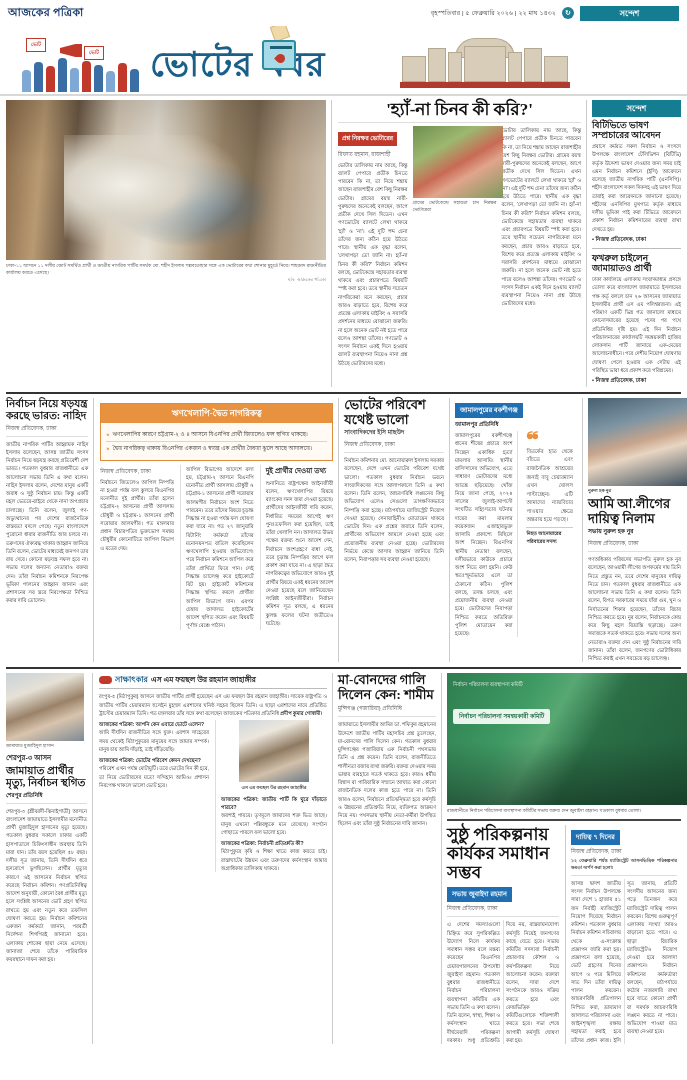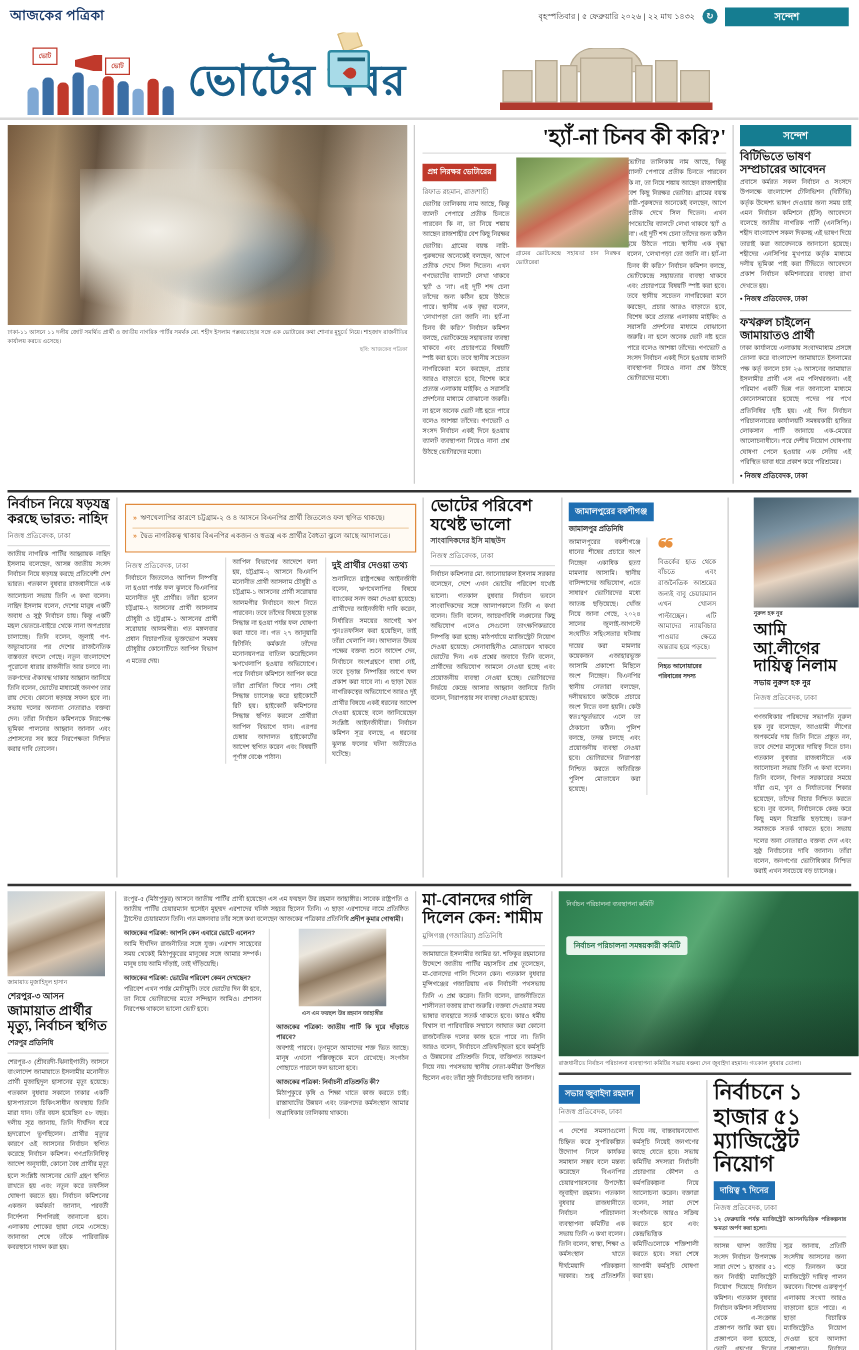--- a/index.html
+++ b/index.html
@@ -234,21 +234,21 @@
 
     <div class="col" style="width:326px;">
       <div class="photo ph-main">
         <div class="ph-grad-shop"></div>
       </div>
       <div class="caption" style="margin-top:3px;">ঢাকা-১১ আসনে ১১ দলীয় জোট সমর্থিত প্রার্থী ও জাতীয় নাগরিক পার্টির সমর্থক মো. শহীদ ইসলাম পল্লবতোহার সঙ্গে এক ভোটারের কথা শোনার মুহূর্তে নিয়ে। শাহজাদ রাজনীতির কার্যালয় করতে এসেছে।</div>
       <div class="photo-credit">ছবি: আজকের পত্রিকা</div>
     </div>
 
     <div class="col vrule" style="width:250px; padding-left:6px;">
-      <div class="hl hl-lg" style="text-align:right;">'হ্যাঁ-না চিনব কী করি?'</div>
+      <div class="hl hl-lg" style="text-align:center;">'হ্যাঁ-না চিনব কী করি?'</div>
       <div class="rule-thin"></div>
       <div style="display:flex; gap:5px; margin-top:3px;">
         <div style="width:70px;">
           <div class="tag-red">প্রশ্ন নিরক্ষর ভোটারের</div>
           <div class="byline">
             <span>রিফাত রহমান,</span>
             <span>রাজশাহী</span>
           </div>
           <div class="body-txt">ভোটার তালিকায় নাম আছে, কিন্তু ব্যালট পেপারে প্রতীক চিনতে পারবেন কি না, তা নিয়ে শঙ্কায় আছেন রাজশাহীর বেশ কিছু নিরক্ষর ভোটার। গ্রামের বয়স্ক নারী-পুরুষদের অনেকেই বলছেন, আগে প্রতীক দেখে সিল দিতেন। এখন গণভোটের ব্যালটে লেখা থাকবে 'হ্যাঁ' ও 'না'। এই দুটি শব্দ চেনা তাঁদের জন্য কঠিন হয়ে উঠতে পারে। স্থানীয় এক বৃদ্ধা বলেন, 'লেখাপড়া তো জানি না। হ্যাঁ-না চিনব কী করি?' নির্বাচন কমিশন বলছে, ভোটকেন্দ্রে সহায়তার ব্যবস্থা থাকবে এবং প্রচারপত্রে বিষয়টি স্পষ্ট করা হবে। তবে স্থানীয় সচেতন নাগরিকেরা মনে করছেন, প্রচার আরও বাড়াতে হবে, বিশেষ করে প্রত্যন্ত এলাকায় মাইকিং ও সরাসরি প্রদর্শনের মাধ্যমে বোঝানো জরুরি। না হলে অনেক ভোট নষ্ট হতে পারে বলেও আশঙ্কা তাঁদের। গণভোট ও সংসদ নির্বাচন একই দিনে হওয়ায় ব্যালট ব্যবস্থাপনা নিয়েও নানা প্রশ্ন উঠছে ভোটারদের মধ্যে।</div>
         </div>
@@ -287,20 +287,21 @@
       <div class="byline">
         <span>নিজস্ব প্রতিবেদক,</span>
         <span>ঢাকা</span>
       </div>
       <div class="rule-thin"></div>
       <div class="body-txt">জাতীয় নাগরিক পার্টির আহ্বায়ক নাহিদ ইসলাম বলেছেন, আসন্ন জাতীয় সংসদ নির্বাচন নিয়ে ষড়যন্ত্র করছে প্রতিবেশী দেশ ভারত। গতকাল বুধবার রাজধানীতে এক আলোচনা সভায় তিনি এ কথা বলেন। নাহিদ ইসলাম বলেন, দেশের মানুষ একটি অবাধ ও সুষ্ঠু নির্বাচন চায়। কিন্তু একটি মহল ভেতরে-বাইরে থেকে নানা অপপ্রচার চালাচ্ছে। তিনি বলেন, জুলাই গণ-অভ্যুত্থানের পর দেশের রাজনৈতিক বাস্তবতা বদলে গেছে। নতুন বাংলাদেশে পুরোনো ধারার রাজনীতি আর চলবে না। তরুণদের ঐক্যবদ্ধ থাকার আহ্বান জানিয়ে তিনি বলেন, ভোটের মাধ্যমেই জনগণ তার রায় দেবে। কোনো ষড়যন্ত্র সফল হবে না। সভায় দলের অন্যান্য নেতারাও বক্তব্য দেন। তাঁরা নির্বাচন কমিশনকে নিরপেক্ষ ভূমিকা পালনের আহ্বান জানান এবং প্রশাসনের সব স্তরে নিরপেক্ষতা নিশ্চিত করার দাবি তোলেন।</div>
     </div>
 
     <div class="col vrule c-mid" style="padding-left:6px;">
       <div class="ob">
+        <div class="ob-head">ঋণখেলাপি-দ্বৈত নাগরিকত্ব</div>
         <div class="ob-body">
           <div class="ob-item">
             <span class="ob-bullet">»</span>
             <span>ঋণখেলাপির কারণে চট্টগ্রাম-২ ও ৪ আসনে বিএনপির প্রার্থী জিতলেও ফল স্থগিত থাকছে।</span>
           </div>
           <div class="ob-item">
             <span class="ob-bullet">»</span>
             <span>দ্বৈত নাগরিকত্ব থাকায় বিএনপির একজন ও স্বতন্ত্র এক প্রার্থীর বৈধতা ঝুলে আছে আদালতে।</span>
           </div>
         </div>
@@ -344,21 +345,21 @@
         <div style="width:60px; border-left:1px solid #ddd; padding-left:4px;">
           <div class="pq">
             <div class="pq-mark">❝</div>
             <div class="pq-txt">বিতর্কের হাত থেকে বাঁচতে এবং রাজনৈতিক আশ্রয়ের জন্যই বাবু চেয়ারম্যান এখন খোলস পাল্টাচ্ছেন। এটি আমাদের ন্যায়বিচার পাওয়ার ক্ষেত্রে অন্তরায় হয়ে পড়ছে।</div>
             <div class="pq-attr">নিহত আনোয়ারের পরিবারের সদস্য</div>
           </div>
         </div>
       </div>
     </div>
 
-    <div class="col vrule c-right" style="padding-left:20px;">
+    <div class="col vrule c-right" style="padding-left:5px;">
       <div class="photo ph-portrait"></div>
       <div class="caption" style="font-weight:bold; margin-top:2px;">নুরুল হক নুর</div>
       <div class="hl hl-md" style="margin-top:2px;">আমি আ.লীগের দায়িত্ব নিলাম</div>
       <div class="kicker" style="font-size:6px;">সভায় নুরুল হক নুর</div>
       <div class="byline">
         <span>নিজস্ব প্রতিবেদক,</span>
         <span>ঢাকা</span>
       </div>
       <div class="rule-thin"></div>
       <div class="body-txt">গণঅধিকার পরিষদের সভাপতি নুরুল হক নুর বলেছেন, আওয়ামী লীগের অপকর্মের দায় তিনি নিতে প্রস্তুত নন, তবে দেশের মানুষের দায়িত্ব নিতে চান। গতকাল বুধবার রাজধানীতে এক আলোচনা সভায় তিনি এ কথা বলেন। তিনি বলেন, বিগত সরকারের সময়ে যাঁরা গুম, খুন ও নির্যাতনের শিকার হয়েছেন, তাঁদের বিচার নিশ্চিত করতে হবে। নুর বলেন, নির্বাচনকে কেন্দ্র করে কিছু মহল বিভ্রান্তি ছড়াচ্ছে। তরুণ সমাজকে সতর্ক থাকতে হবে। সভায় দলের অন্য নেতারাও বক্তব্য দেন এবং সুষ্ঠু নির্বাচনের দাবি জানান। তাঁরা বলেন, জনগণের ভোটাধিকার নিশ্চিত করাই এখন সবচেয়ে বড় চ্যালেঞ্জ।</div>
@@ -373,20 +374,25 @@
       <div class="photo ph-elder" style="width:78px;"></div>
       <div class="caption" style="margin-top:2px;">জামায়াত মুজাহিদুল হাসান</div>
       <div class="kicker" style="margin-top:2px;">শেরপুর-৩ আসন</div>
       <div class="hl hl-sm" style="margin-top:1px;">জামায়াত প্রার্থীর মৃত্যু, নির্বাচন স্থগিত</div>
       <div class="byline">শেরপুর প্রতিনিধি</div>
       <div class="rule-thin"></div>
       <div class="body-txt">শেরপুর-৩ (শ্রীবরদী-ঝিনাইগাতী) আসনে বাংলাদেশ জামায়াতে ইসলামীর মনোনীত প্রার্থী মুজাহিদুল হাসানের মৃত্যু হয়েছে। গতকাল বুধবার সকালে ঢাকার একটি হাসপাতালে চিকিৎসাধীন অবস্থায় তিনি মারা যান। তাঁর বয়স হয়েছিল ৫৮ বছর। দলীয় সূত্র জানায়, তিনি দীর্ঘদিন ধরে হৃদরোগে ভুগছিলেন। প্রার্থীর মৃত্যুর কারণে ওই আসনের নির্বাচন স্থগিত করেছে নির্বাচন কমিশন। গণপ্রতিনিধিত্ব আদেশ অনুযায়ী, কোনো বৈধ প্রার্থীর মৃত্যু হলে সংশ্লিষ্ট আসনের ভোট গ্রহণ স্থগিত রাখতে হয় এবং নতুন করে তফসিল ঘোষণা করতে হয়। নির্বাচন কমিশনের একজন কর্মকর্তা জানান, পরবর্তী নির্দেশনা শিগগিরই জানানো হবে। এলাকায় শোকের ছায়া নেমে এসেছে। জানাজা শেষে তাঁকে পারিবারিক কবরস্থানে দাফন করা হয়।</div>
     </div>
 
     <div class="col vrule c-mid" style="padding-left:6px;">
+      <div class="iv-head">
+        <span class="iv-icon"></span>
+        <span class="iv-label">সাক্ষাৎকার</span>
+        <span class="iv-name">এস এম ফয়ছল উর রহমান জাহাঙ্গীর</span>
+      </div>
       <div class="body-txt" style="margin-top:3px;">
         <span>রংপুর-৫ (মিঠাপুকুর) আসনে জাতীয় পার্টির প্রার্থী হয়েছেন এস এম ফয়ছল উর রহমান জাহাঙ্গীর। সাবেক রাষ্ট্রপতি ও জাতীয় পার্টির চেয়ারম্যান হুসেইন মুহম্মদ এরশাদের ঘনিষ্ঠ সহচর ছিলেন তিনি। এ ছাড়া এরশাদের নামে প্রতিষ্ঠিত ট্রাস্টের চেয়ারম্যান তিনি। গত মঙ্গলবার তাঁর সঙ্গে কথা বলেছেন আজকের পত্রিকার প্রতিনিধি</span>
         <b>প্রদীপ কুমার গোস্বামী।</b>
       </div>
       <div style="display:flex; gap:6px; margin-top:3px;">
         <div style="width:110px;">
           <div class="body-txt">
             <b>আজকের পত্রিকা:</b>
             <b>আপনি কেন এবারে ভোটে এলেন?</b><br>
             <span>আমি দীর্ঘদিন রাজনীতির সঙ্গে যুক্ত। এরশাদ সাহেবের সময় থেকেই মিঠাপুকুরের মানুষের সঙ্গে আমার সম্পর্ক। মানুষ চায় আমি দাঁড়াই, তাই দাঁড়িয়েছি।</span>
@@ -426,30 +432,30 @@
 
     <div class="col vrule" style="width:240px; padding-left:5px;">
       <div class="photo ph-event">
         <div class="event-banner-txt">নির্বাচন পরিচালনা ব্যবস্থাপনা কমিটি</div>
         <div class="event-banner-chip">নির্বাচন পরিচালনা সমন্বয়কারী কমিটি</div>
       </div>
       <div class="caption" style="margin-top:3px;">রাজধানীতে নির্বাচন পরিচালনা ব্যবস্থাপনা কমিটির সভায় বক্তব্য দেন জুবাইদা রহমান। গতকাল বুধবার তোলা।</div>
       <div class="rule-thick"></div>
       <div style="display:flex; gap:6px;">
         <div style="width:112px;">
+          <div class="hl hl-lg">সুষ্ঠু পরিকল্পনায় কার্যকর সমাধান সম্ভব</div>
           <div class="tag-blue" style="margin-top:3px;">সভায় জুবাইদা রহমান</div>
           <div class="byline">
             <span>নিজস্ব প্রতিবেদক,</span>
             <span>ঢাকা</span>
           </div>
           <div class="rule-thin"></div>
           <div class="body-txt cols2">এ দেশের সমস্যাগুলো চিহ্নিত করে সুপরিকল্পিত উদ্যোগ নিলে কার্যকর সমাধান সম্ভব বলে মন্তব্য করেছেন বিএনপির চেয়ারপারসনের উপদেষ্টা জুবাইদা রহমান। গতকাল বুধবার রাজধানীতে নির্বাচন পরিচালনা ব্যবস্থাপনা কমিটির এক সভায় তিনি এ কথা বলেন। তিনি বলেন, স্বাস্থ্য, শিক্ষা ও কর্মসংস্থান খাতে দীর্ঘমেয়াদি পরিকল্পনা দরকার। শুধু প্রতিশ্রুতি দিয়ে নয়, বাস্তবায়নযোগ্য কর্মসূচি নিয়েই জনগণের কাছে যেতে হবে। সভায় কমিটির সদস্যরা নির্বাচনী প্রচারণার কৌশল ও কর্মপরিকল্পনা নিয়ে আলোচনা করেন। বক্তারা বলেন, সারা দেশে সংগঠনকে আরও সক্রিয় করতে হবে এবং কেন্দ্রভিত্তিক কমিটিগুলোকে শক্তিশালী করতে হবে। সভা শেষে আগামী কর্মসূচি ঘোষণা করা হয়।</div>
         </div>
         <div style="width:112px; border-left:1px solid #ccc; padding-left:5px;">
-          <div class="hl hl-lg">নির্বাচনে ১ হাজার ৫১ ম্যাজিস্ট্রেট নিয়োগ</div>
           <div class="tag-blue" style="margin-top:3px;">দায়িত্ব ৭ দিনের</div>
           <div class="byline">
             <span>নিজস্ব প্রতিবেদক,</span>
             <span>ঢাকা</span>
           </div>
           <div class="caption" style="font-weight:bold;">১২ ফেব্রুয়ারি পর্যন্ত ম্যাজিস্ট্রেট আসনভিত্তিক পরিকল্পনার ক্ষমতা অর্পণ করা হলো।</div>
           <div class="rule-thin"></div>
           <div class="body-txt cols2">আসন্ন দ্বাদশ জাতীয় সংসদ নির্বাচন উপলক্ষে সারা দেশে ১ হাজার ৫১ জন নির্বাহী ম্যাজিস্ট্রেট নিয়োগ দিয়েছে নির্বাচন কমিশন। গতকাল বুধবার নির্বাচন কমিশন সচিবালয় থেকে এ-সংক্রান্ত প্রজ্ঞাপন জারি করা হয়। প্রজ্ঞাপনে বলা হয়েছে, ভোট গ্রহণের দিনের আগে ও পরে মিলিয়ে সাত দিন তাঁরা দায়িত্ব পালন করবেন। আচরণবিধি প্রতিপালন নিশ্চিত করা, ভ্রাম্যমাণ আদালত পরিচালনা এবং আইনশৃঙ্খলা রক্ষায় সহায়তা করাই হবে তাঁদের প্রধান কাজ। ইসি সূত্র জানায়, প্রতিটি সংসদীয় আসনের জন্য গড়ে তিনজন করে ম্যাজিস্ট্রেট দায়িত্ব পালন করবেন। বিশেষ গুরুত্বপূর্ণ এলাকায় সংখ্যা আরও বাড়ানো হতে পারে। এ ছাড়া বিচারিক ম্যাজিস্ট্রেটও নিয়োগ দেওয়া হবে আলাদা প্রজ্ঞাপনে। নির্বাচন কমিশনের কর্মকর্তারা বলছেন, মাঠপর্যায়ে কঠোর নজরদারি রাখা হবে যাতে কোনো প্রার্থী বা সমর্থক আচরণবিধি লঙ্ঘন করতে না পারে। অভিযোগ পাওয়া মাত্র ব্যবস্থা নেওয়া হবে।</div>
         </div>
       </div>

